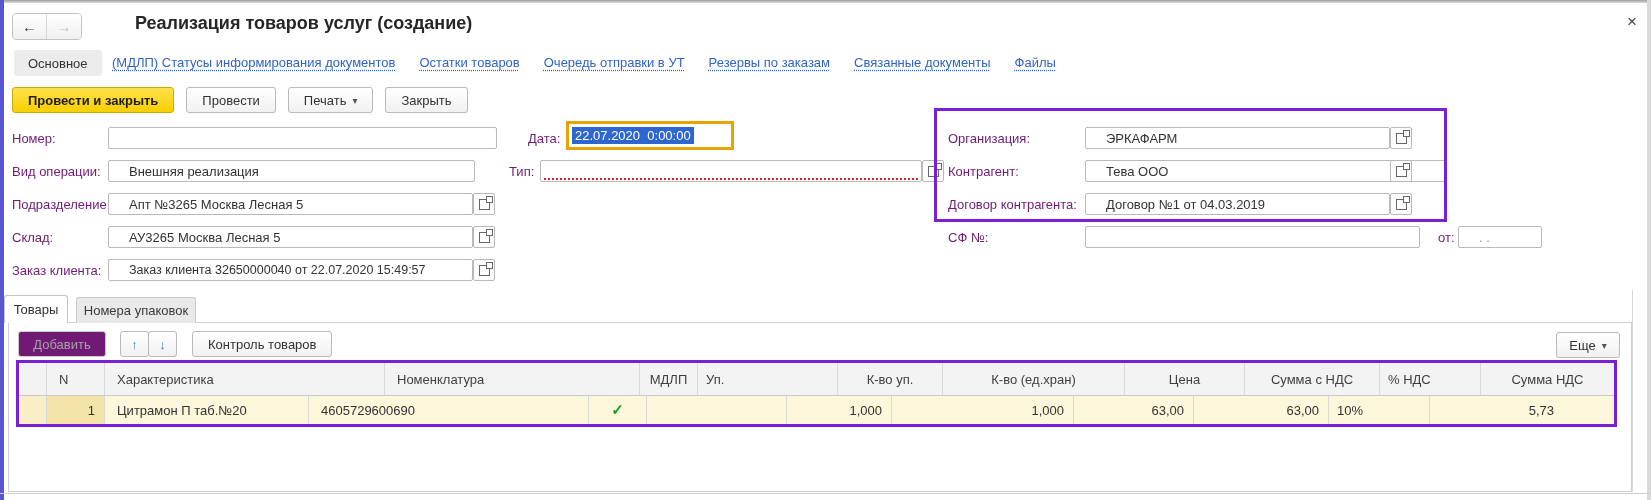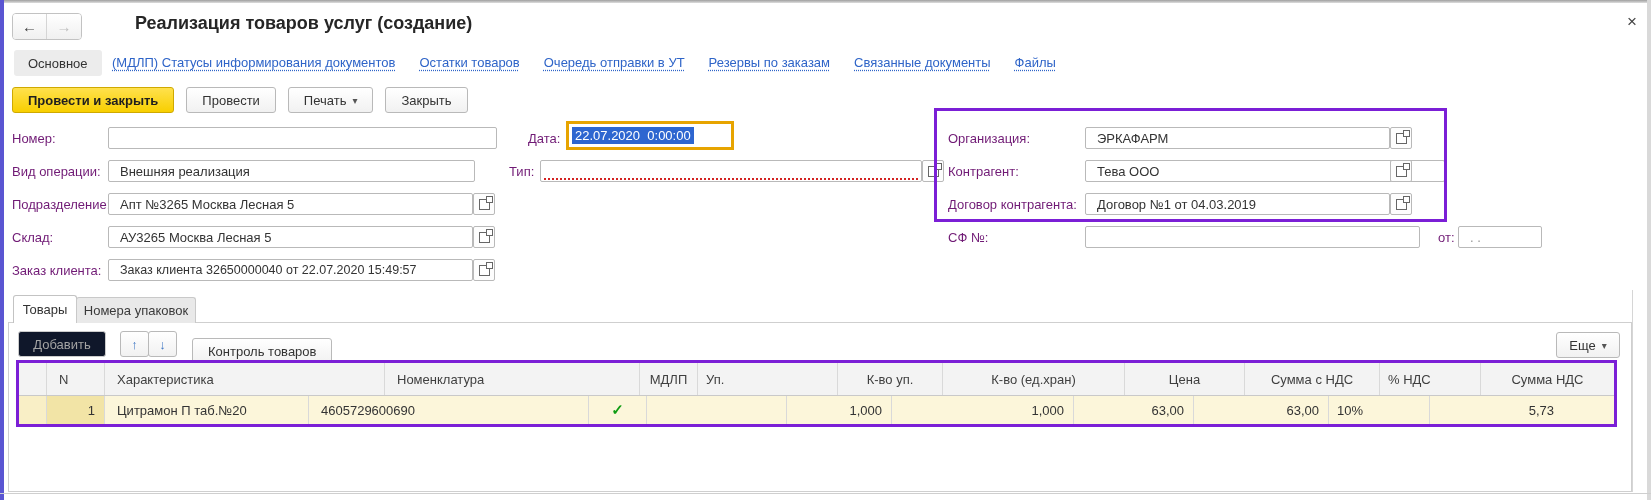--- a/index.html
+++ b/index.html
@@ -28,36 +28,36 @@
   
   .cmdbar{left:12px;top:87px;display:flex;gap:12px;height:26px}
   .btn{display:flex;align-items:center;justify-content:center;gap:6px;height:26px;padding:0 15px;
        background:linear-gradient(#ffffff,#f1f1f1);border:1px solid #b9b9b9;border-radius:3px;
        color:#333;cursor:pointer;font-size:13px;white-space:nowrap}
   .btn-yellow{background:linear-gradient(#ffe14d,#f8cf00);border-color:#cfa900;font-weight:700;color:#1e1e1e}
   .caret{font-size:10px;color:#555}
   
   .lbl{color:#701a75;white-space:nowrap}
   .field{background:#fff;border:1px solid #b9b9b9;border-radius:2px;height:22px;
-         display:flex;align-items:center;padding:0 11px;overflow:hidden;white-space:nowrap}
+         display:flex;align-items:center;padding:0 20px;overflow:hidden;white-space:nowrap}
   .openbtn{width:22px;height:22px;background:#fdfdfd;border:1px solid #b9b9b9;border-radius:2px;
            display:flex;align-items:center;justify-content:center;cursor:pointer;padding:0}
   .ob-icon{position:relative;width:9px;height:9px;border:1px solid #666;background:#fff;display:inline-block}
   .ob-icon::after{content:"";position:absolute;right:-4px;top:-4px;width:5px;height:5px;border:1px solid #666;background:#fff}
   .req::after{content:"";position:absolute;left:3px;right:3px;bottom:1px;border-bottom:2px dotted #d42222}
   .hl{border:3px solid #7b1fd6;pointer-events:none;z-index:6;background:transparent}
   .goldbox{border:3px solid #e7a400;background:#fff;display:flex;align-items:center;padding:0 3px}
   .sel{background:#2e66d0;color:#fff;padding:1px 3px;white-space:pre}
   .dim{color:#999}
   
   .panel{left:8px;top:322px;width:1624px;height:170px;border:1px solid #cfcfcf;background:#fff}
   .tab{display:flex;align-items:center;justify-content:center;cursor:pointer;z-index:3}
-  .tab-active{left:13px;top:295px;width:64px;height:28px;background:#fff;border:1px solid #c3c3c3;border-bottom:none;border-radius:3px 3px 0 0}
+  .tab-active{left:4px;top:295px;width:64px;height:28px;background:#fff;border:1px solid #c3c3c3;border-bottom:none;border-radius:3px 3px 0 0}
   .tab-idle{left:76px;top:297px;width:120px;height:26px;background:#e9e9e9;border:1px solid #c9c9c9;border-bottom:none;border-radius:3px 3px 0 0;color:#3a3a3a}
-  .btn-disabled{color:#a3a3a3;background:#0f172a;border-color:#cccccc;cursor:default}
+  .btn-disabled{color:#a3a3a3;background:#701a75;border-color:#cccccc;cursor:default}
   .arrowbtn{width:29px;padding:0}
   .arrow-up{color:#3e76c4;font-weight:700}.arrow-down{color:#3e76c4;font-weight:700}
   
   .tbl{left:16px;top:360px;width:1601px;height:67px;border:3px solid #7b1fd6;background:#fff;z-index:4}
   .trow{display:flex;width:1595px;overflow:hidden}
   .thead{height:32px;background:#f3f3f3;border-bottom:1px solid #c9c9c9;color:#3f3f3f}
   .tdata{height:28px;background:#fcf6da}
   .cell{display:flex;align-items:center;height:100%;border-right:1px solid #d9d9d9;overflow:hidden;white-space:nowrap;box-sizing:border-box}
   .cell:last-child{border-right:none}
   .c-l{justify-content:flex-start;padding-left:12px}
@@ -168,21 +168,21 @@
 <div class="abs tab tab-active">Товары</div>
 <div class="abs tab tab-idle">Номера упаковок</div>
 
 <button class="abs btn btn-disabled" style="left:18px;top:331px;width:88px">Добавить</button>
 <button class="abs btn arrowbtn arrow-up" style="left:120px;top:331px">
     <span>↑</span>
   </button>
 <button class="abs btn arrowbtn arrow-down" style="left:148px;top:331px">
     <span>↓</span>
   </button>
-<button class="abs btn" style="left:192px;top:338px">Контроль товаров</button>
+<button class="abs btn" style="left:192px;top:331px">Контроль товаров</button>
 <button class="abs btn" style="left:1556px;top:332px;width:64px">
   <span>Еще</span>
   <span class="caret">▾</span>
 </button>
 
 <div class="abs tbl">
   <div class="trow thead">
     <div class="cell" style="width:28px"></div>
     <div class="cell c-l" style="width:58px">N</div>
     <div class="cell c-l" style="width:280px">Характеристика</div>

